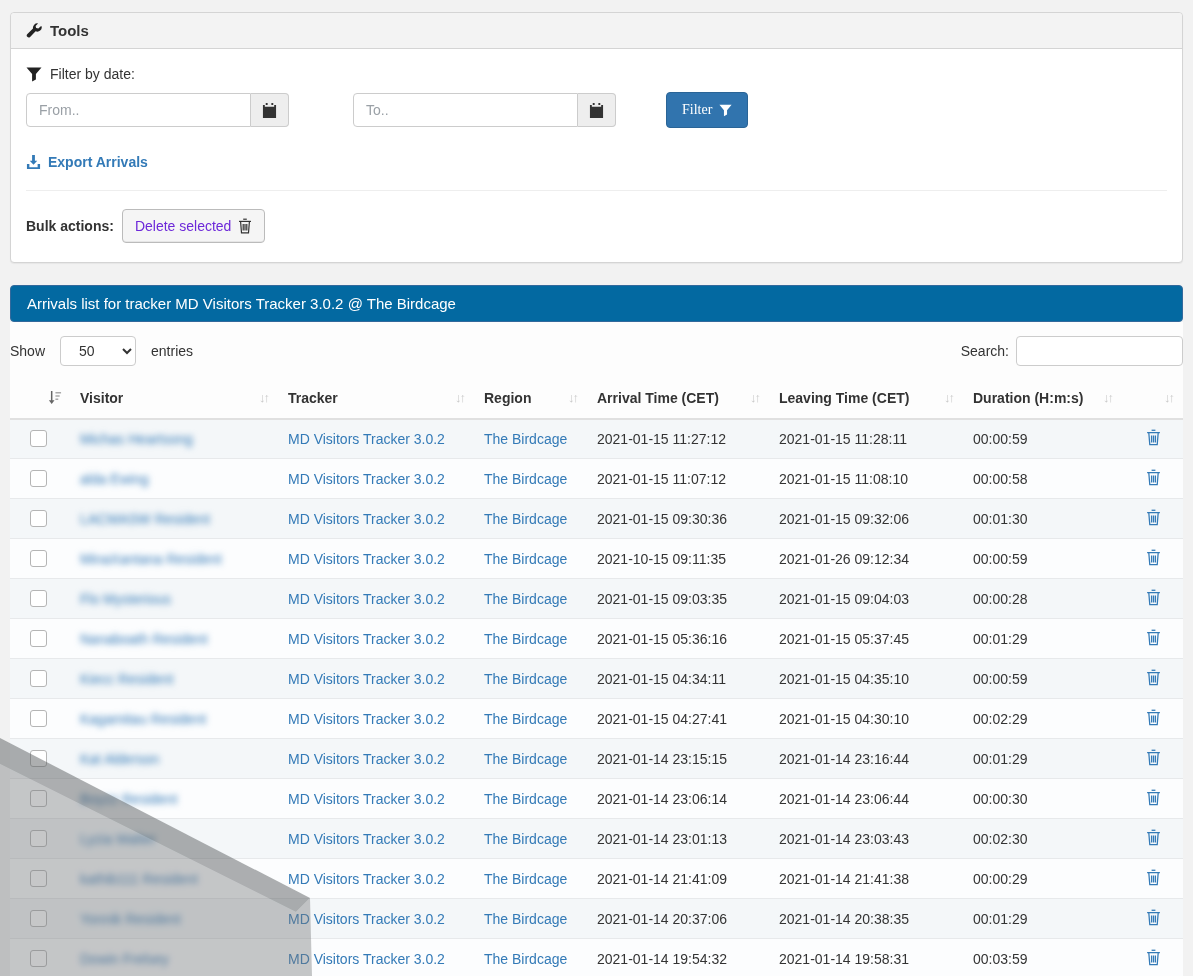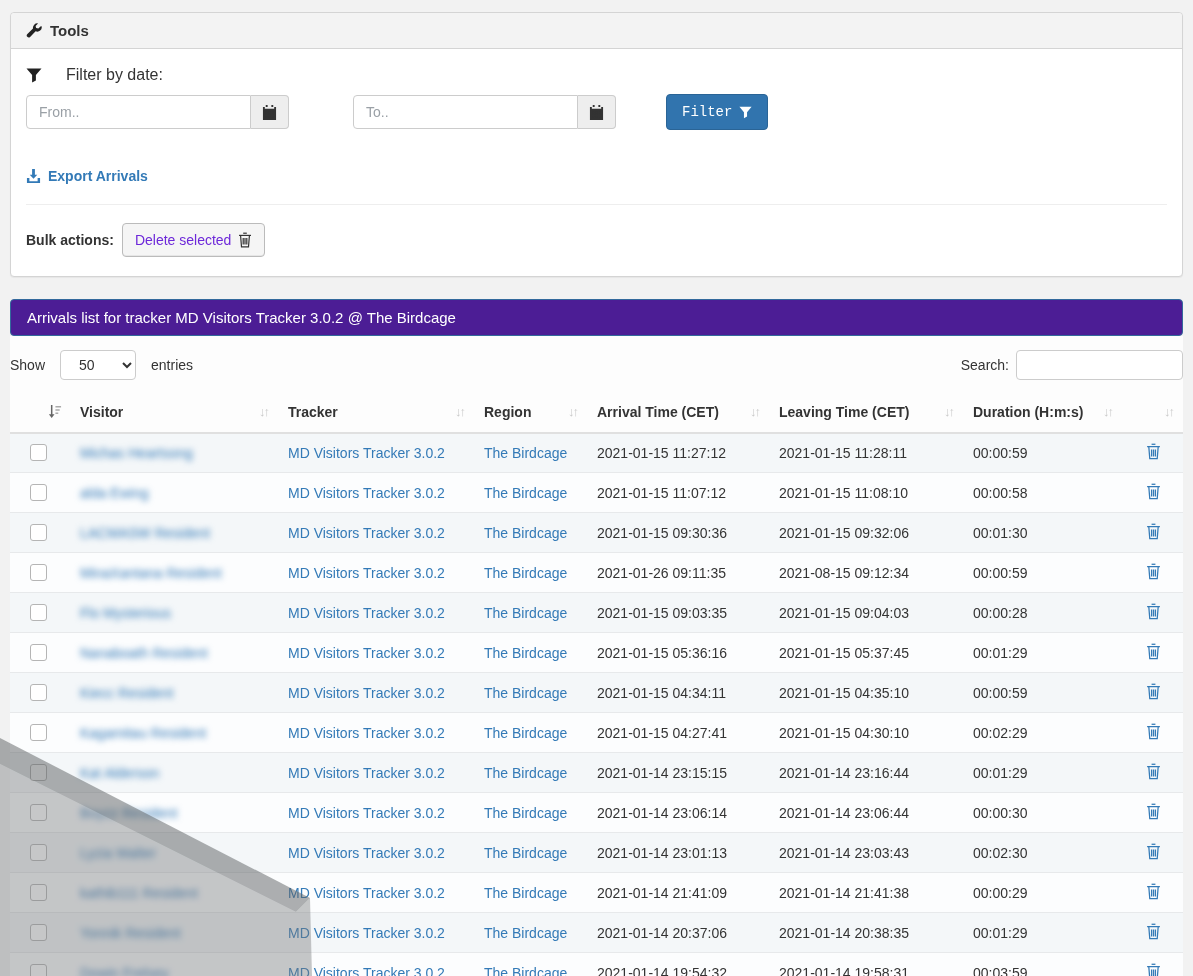--- a/index.html
+++ b/index.html
@@ -24,63 +24,63 @@
     background: #f3f3f3;
     border-bottom: 1px solid #d4d4d4;
     border-radius: 4px 4px 0 0;
     padding: 9px 15px;
     font-weight: bold;
     font-size: 15px;
     display: flex; align-items: center; gap: 8px;
   }
   .panel-body { padding: 15px; }
 
-  .filter-label-row { display:flex; align-items:center; gap:24px; margin: 2px 0 10px 0; font-size:16px; }
+  .filter-label-row { display:flex; align-items:center; gap:8px; margin: 2px 0 10px 0; font-size:14px; }
 
   .date-row { display: flex; align-items: center; }
   .input-group { display: flex; }
   .text-input {
     height: 34px; border: 1px solid #ccc; border-radius: 4px 0 0 4px;
     padding: 6px 12px; font-size: 14px; color: #555; width: 225px;
     font-family: "Liberation Sans", sans-serif; outline: none;
   }
   .text-input::placeholder { color: #9aa0a6; }
   .addon-btn {
     width: 38px; height: 34px; background: #eee; border: 1px solid #ccc;
     border-left: none; border-radius: 0 4px 4px 0;
     display:flex; align-items:center; justify-content:center; cursor:pointer;
   }
   .gap1 { width: 64px; }
   .btn-primary {
     margin-left: 50px;
     background: #3174ae; border: 1px solid #2a6496; color: #fff;
     border-radius: 4px; height: 36px; padding: 0 15px;
     font-size: 14px; display: inline-flex; align-items: center; gap: 7px; cursor: pointer;
-    font-family: Liberation Mono, monospace;
-  }
-  .export-row { margin-top: 38px; }
+    font-family: Liberation Serif, serif;
+  }
+  .export-row { margin-top: 26px; }
   .export-link {
     color: #337ab7; font-weight: bold; text-decoration: none;
     display: inline-flex; align-items: center; gap: 7px; font-size: 14px; cursor: pointer;
   }
   hr.divider { border: none; border-top: 1px solid #eee; margin: 17px 0 18px 0; }
   .bulk-row { display: flex; align-items: center; gap: 8px; padding-bottom: 4px; }
   .bulk-label { font-weight: bold; }
   .btn-default {
     background: #f5f5f5; border: 1px solid #bbb; border-radius: 4px;
     color: #6d28d9; height: 34px; padding: 0 12px; font-size: 14px;
     display: inline-flex; align-items: center; gap: 7px; cursor: pointer;
     box-shadow: inset 0 -1px 0 rgba(0,0,0,.06);
     font-family: "Liberation Sans", sans-serif;
   }
 
   
   .arrivals { margin-top: 22px; }
   .arrivals-header {
-    background: #4c1d95; color: #fff; border: 1px solid #33699c;
+    background: #0369a1; color: #fff; border: 1px solid #33699c;
     border-radius: 4px; padding: 9px 16px; font-size: 15px;
   }
   .table-card { background: #fff; }
   .controls-row {
     display: flex; justify-content: space-between; align-items: center;
     padding: 14px 0 12px 0; background: #fdfdfd;
   }
   .length-ctl { display: flex; align-items: center; gap: 15px; }
   .length-select {
     width: 76px; height: 30px; border: 1px solid #ccc; border-radius: 4px;
@@ -388,22 +388,22 @@
     </td>
   </tr>
 
   <tr>
     <td class="cb-cell">
                 <input type="checkbox" class="row-checkbox" style="">
               </td>
     <td><a class="cell-link visitor-link">MinaXantana Resident</a></td>
     <td><a class="cell-link">MD Visitors Tracker 3.0.2</a></td>
     <td><a class="cell-link">The Birdcage</a></td>
-    <td>2021-01-26 09:11:35</td>
-    <td>2021-08-15 09:12:34</td>
+    <td>2021-10-15 09:11:35</td>
+    <td>2021-01-26 09:12:34</td>
     <td>00:00:59</td>
     <td class="action-cell">
       <button class="trash-btn">
         <span class="icon">
           <svg width="15" height="17" viewBox="0 0 14 16">
                       <g fill="none" stroke="currentColor" stroke-width="1.2">
                         <path d="M5.2 1.2h3.6"></path>
                         <path d="M1 3.4h12"></path>
                         <path d="M2.6 3.8l.9 11h7l.9-11"></path>
                         <path d="M5.2 6v6.6M7 6v6.6M8.8 6v6.6"></path>

